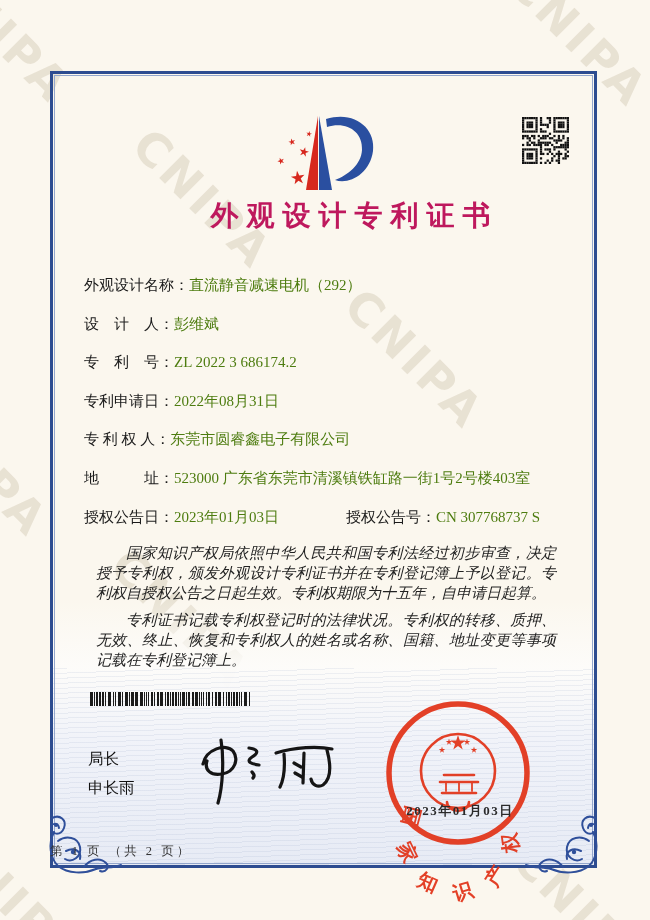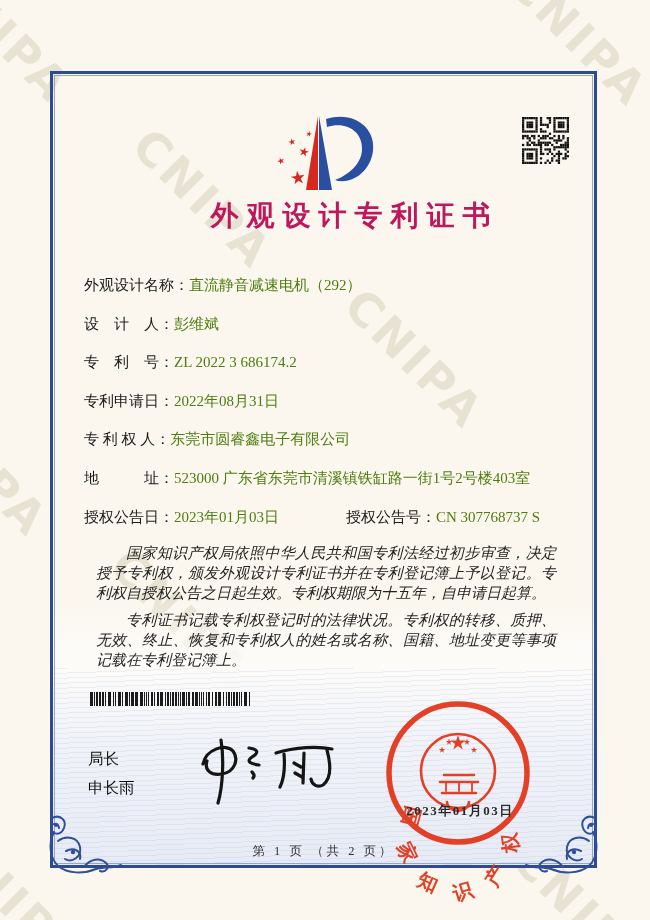--- a/index.html
+++ b/index.html
@@ -28,21 +28,21 @@
   .lbl{color:#1a1a1a;margin-top:12px;}
   .val{color:#4d7c0f;}
   .grant{position:absolute;left:262px;top:0;white-space:nowrap;}
   
   .body-text{position:absolute;left:88px;top:536px;width:476px;font-size:15px;
       line-height:19.8px;font-style:italic;text-align:justify;color:#222;}
   .body-text p{margin:8px;text-indent:2em;}
   
   .sig-label{position:absolute;left:88px;font-size:15.5px;color:#111;}
   
-  .page-info{position:absolute;left:50px;top:843px;width:547px;text-align:center;
+  .page-info{position:absolute;left:50px;top:843px;width:547px;
       font-size:12.5px;letter-spacing:3px;color:#333;}
   .cont-note{position:absolute;left:50px;top:879px;width:547px;text-align:center;
       font-size:14.5px;font-style:italic;color:#222;letter-spacing:2px;}
   svg{position:absolute;overflow:visible;}
 </style>
 </head>
 <body>
 
 <div class="page">
 

